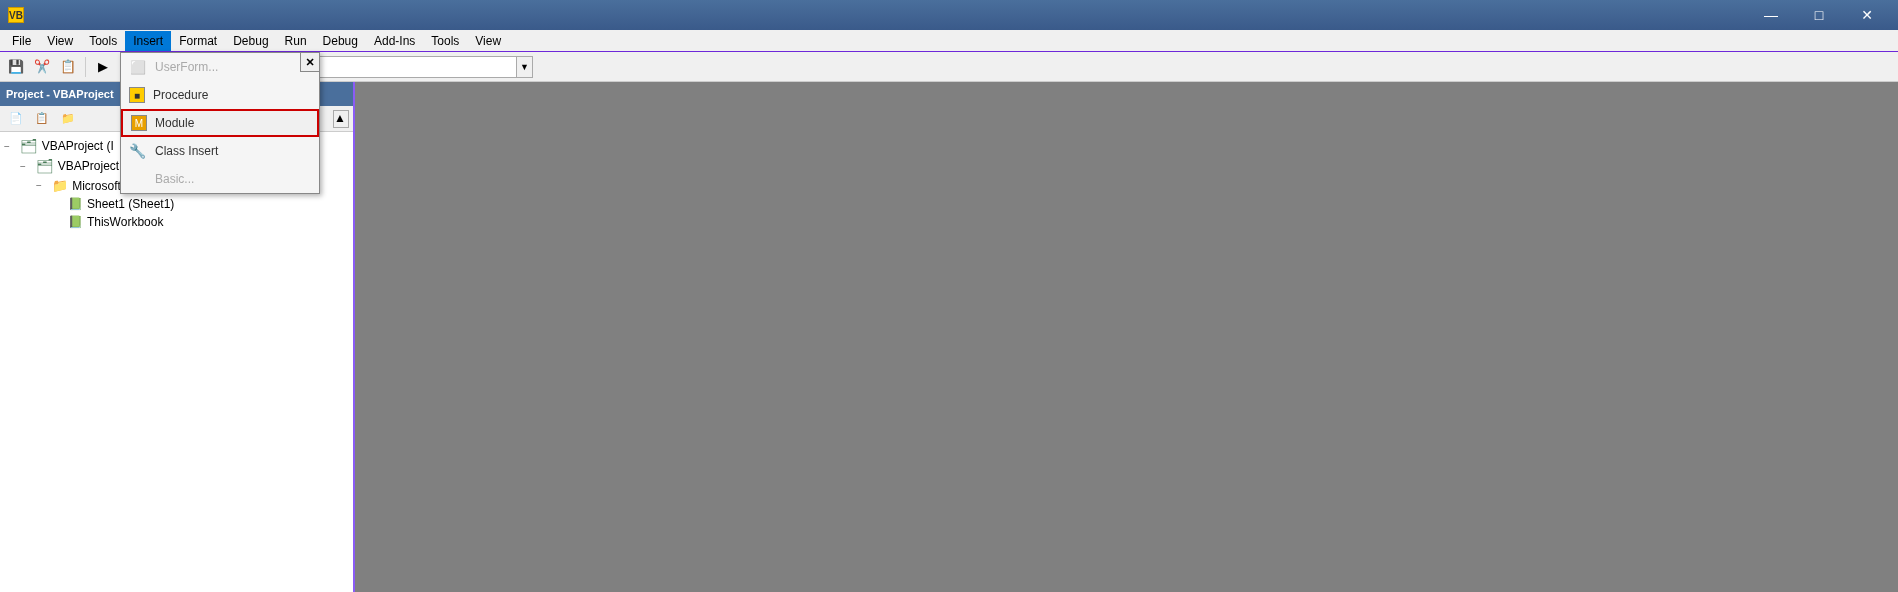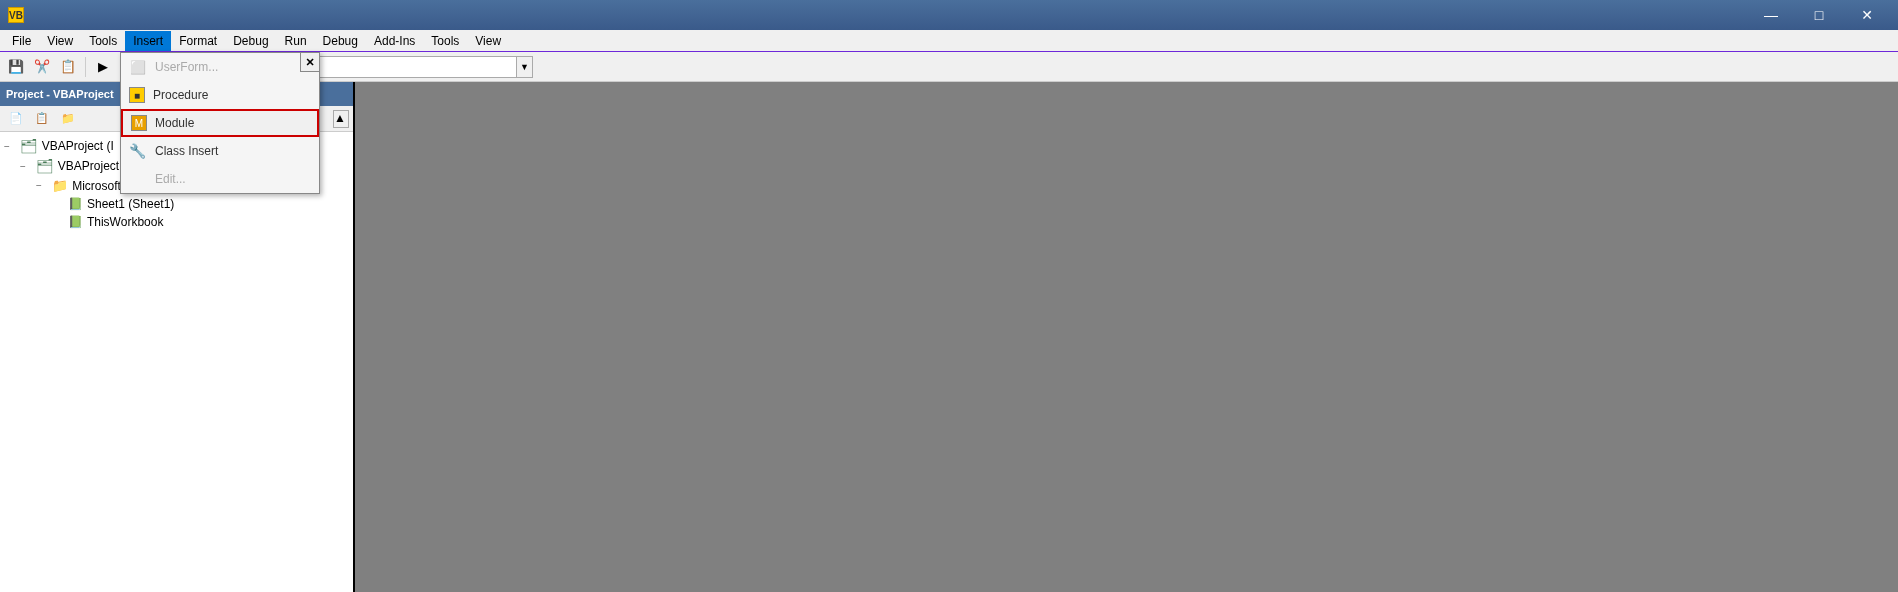--- a/index.html
+++ b/index.html
@@ -128,21 +128,21 @@
     
     .main-layout {
       display: flex;
       height: calc(592px - 30px - 22px - 30px);
     }
 
     
     .left-panel {
       width: 355px;
       background: white;
-      border-right: 2px solid #000000;
+      border-right: 2px solid #8b5cf6;
       display: flex;
       flex-direction: column;
     }
     .project-header {
       background: #4a6f9c;
       color: white;
       height: 24px;
       display: flex;
       align-items: center;
       padding: 0 6px;
@@ -358,16 +358,16 @@
       <span>Module</span>
     </div>
 
     <div class="dropdown-item">
       <span class="dropdown-item-icon" style="font-size:14px;">🔧</span>
       <span>Class Insert</span>
     </div>
 
     <div class="dropdown-item disabled">
       <span class="dropdown-item-icon"></span>
-      <span>Edit...</span>
+      <span>Basic...</span>
     </div>
   </div>
 </div>
 
 </body></html>

